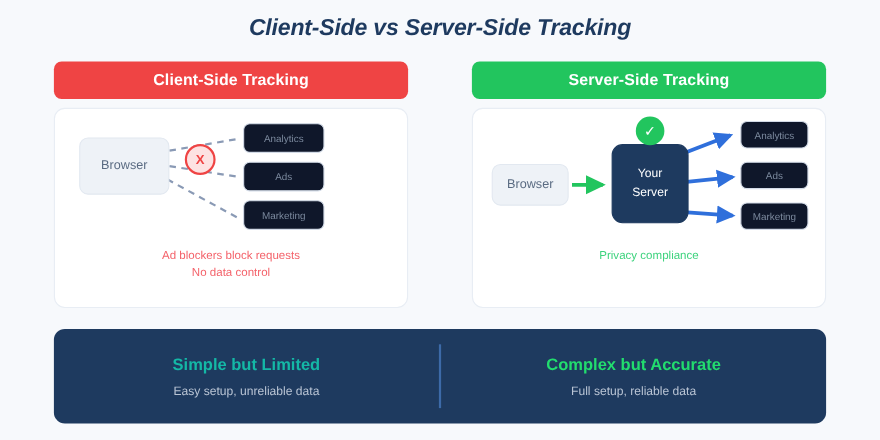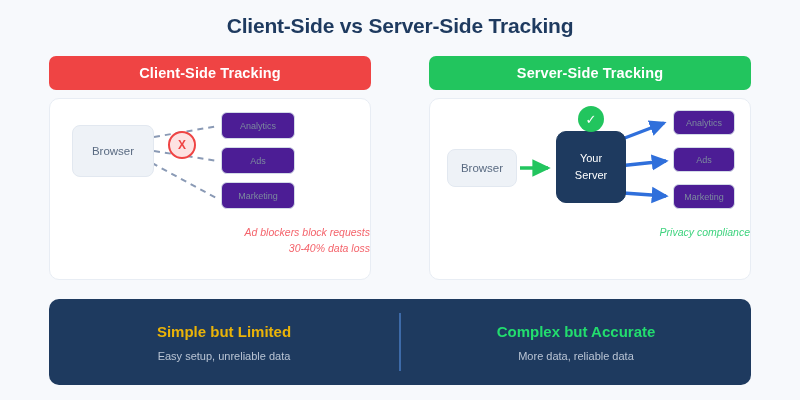--- a/index.html
+++ b/index.html
@@ -19,20 +19,21 @@
   .page-title {
     position: absolute;
     left: 0;
     top: 14px;
     width: 800px;
     text-align: center;
     font-size: 21px;
     font-weight: bold;
     color: #1e3a5f;
     letter-spacing: -0.2px;
+    font-style: italic;
   }
 
   
   .column {
     position: absolute;
     top: 56px;
     width: 322px;
   }
   .column.left  { left: 49px; }
   .column.right { left: 429px; }
@@ -68,21 +69,21 @@
     border: 1px solid #e2e8f0;
     border-radius: 8px;
     display: flex;
     align-items: center;
     justify-content: center;
     color: #5a6b82;
     font-size: 11.5px;
     box-sizing: border-box;
   }
   .node.dest {
-    background: #4c1d95;
+    background: #0f172a;
     border-color: #d3dbe7;
     border-radius: 6px;
     font-size: 9px;
     color: #7c8a9e;
   }
   .node.server {
     background: #1e3a5f;
     border-color: #1e3a5f;
     border-radius: 10px;
     color: #ffffff;
@@ -126,24 +127,23 @@
     justify-content: center;
     color: #ffffff;
     font-size: 13px;
     line-height: 1;
   }
 
   
   .notes {
     position: absolute;
     width: 100%;
-    text-align: right;
+    text-align: center;
     font-size: 10.5px;
     line-height: 1.52;
-    font-style: italic;
   }
   .notes.left-notes  { top: 126px; color: #f4636b; }
   .notes.right-notes { top: 126px; color: #3ed37e; }
   .notes div { white-space: nowrap; }
 
   
   .banner {
     position: absolute;
     left: 49px;
     top: 299px;
@@ -156,21 +156,21 @@
   }
   .banner-half {
     flex: 1;
     text-align: center;
   }
   .banner-title {
     font-size: 15px;
     font-weight: bold;
     margin-bottom: 10px;
   }
-  .banner-title.red   { color: #eab308; }
+  .banner-title.red   { color: #14b8a6; }
   .banner-title.green { color: #22dd6e; }
   .banner-sub {
     font-size: 11px;
     color: #b9c4d4;
   }
   .banner-divider {
     width: 2px;
     height: 58px;
     background: #3d6aa8;
   }
@@ -206,21 +206,21 @@
     </div>
     <div class="node dest" style="left:171px; top:48px; width:74px; height:27px;">
       <span>Ads</span>
     </div>
     <div class="node dest" style="left:171px; top:83px; width:74px; height:27px;">
       <span>Marketing</span>
     </div>
 
     <div class="notes left-notes">
       <div>Ad blockers block requests</div>
-      <div>30-40% data loss</div>
+      <div>No data control</div>
     </div>
 
   </div>
 </div>
 
 <div class="column right">
 
   <div class="col-pill green">Server-Side Tracking</div>
 
   <div class="panel">
@@ -273,15 +273,15 @@
 </div>
 
 <div class="banner">
   <div class="banner-half">
     <div class="banner-title red">Simple but Limited</div>
     <div class="banner-sub">Easy setup, unreliable data</div>
   </div>
   <div class="banner-divider"></div>
   <div class="banner-half">
     <div class="banner-title green">Complex but Accurate</div>
-    <div class="banner-sub">More data, reliable data</div>
+    <div class="banner-sub">Full setup, reliable data</div>
   </div>
 </div>
 
 </body></html>

